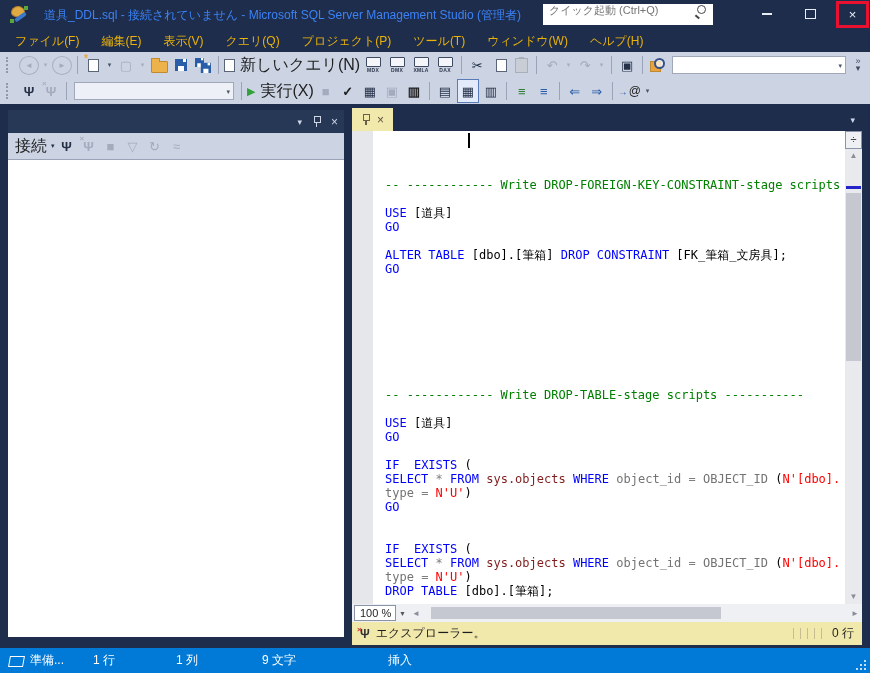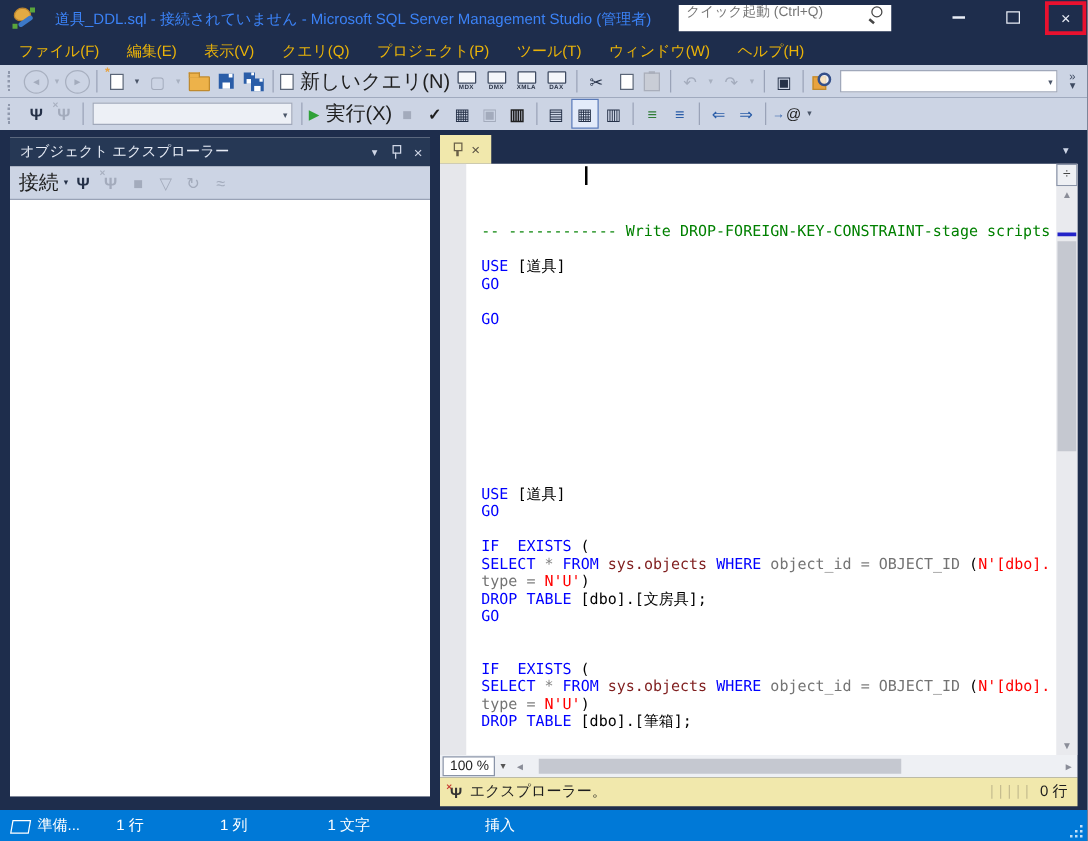--- a/index.html
+++ b/index.html
@@ -277,21 +277,20 @@
       <span class="tsep"></span>
       <span class="tbi">
         <span class="sqa">→</span>
         <span class="sqat">@</span>
       </span>
       <span class="tbi dd">▾</span>
     </div>
 
   <div class="oe">
     <div class="oe-head">
-      <span>オブジェクト エクスプローラー</span>
       <span class="oe-hicons">
         <span class="hic">▾</span>
         <span class="i-pin"></span>
         <span class="hx">×</span>
       </span>
     </div>
     <div class="oe-tb" id="oetb">
         <span class="tbi">
           <span class="tlabel" style="margin-left: 0px;">接続</span>
           <span class="ddc">▾</span>
@@ -318,37 +317,38 @@
       <div class="ed-margin"></div>
       <div class="code" id="code">
           <div class="cl"></div>
           <div class="cl"></div>
           <div class="cl"></div>
           <div class="cl"><span class="c">-- ------------ Write DROP-FOREIGN-KEY-CONSTRAINT-stage scripts -----------</span></div>
           <div class="cl"></div>
           <div class="cl"><span class="k">USE</span><span class="p"> [道具]</span></div>
           <div class="cl"><span class="k">GO</span></div>
           <div class="cl"></div>
+          <div class="cl"><span class="k">ALTER TABLE</span><span class="p"> [dbo].[筆箱] </span><span class="k">DROP CONSTRAINT</span><span class="p"> [FK_筆箱_文房具];</span></div>
           <div class="cl"><span class="k">GO</span></div>
           <div class="cl"></div>
           <div class="cl"></div>
           <div class="cl"></div>
           <div class="cl"></div>
           <div class="cl"></div>
           <div class="cl"></div>
           <div class="cl"></div>
           <div class="cl"></div>
+          <div class="cl"><span class="c">-- ------------ Write DROP-TABLE-stage scripts -----------</span></div>
           <div class="cl"></div>
           <div class="cl"><span class="k">USE</span><span class="p"> [道具]</span></div>
           <div class="cl"><span class="k">GO</span></div>
           <div class="cl"></div>
           <div class="cl"><span class="k">IF</span><span class="p">  </span><span class="k">EXISTS</span><span class="p"> (</span></div>
           <div class="cl"><span class="k">SELECT</span><span class="p"> </span><span class="o">*</span><span class="p"> </span><span class="k">FROM</span><span class="p"> </span><span class="g">sys.objects</span><span class="p"> </span><span class="k">WHERE</span><span class="p"> </span><span class="m">object_id</span><span class="p"> </span><span class="o">=</span><span class="p"> </span><span class="m">OBJECT_ID</span><span class="p"> (</span><span class="s">N'[dbo].[文房具]'</span></div>
           <div class="cl"><span class="m">type</span><span class="p"> </span><span class="o">=</span><span class="p"> </span><span class="s">N'U'</span><span class="p">)</span></div>
-          <div class="cl"><span class="k">DROP TABLE</span><span class="p"> [dbo].[文房具];</span></div>
           <div class="cl"><span class="k">GO</span></div>
           <div class="cl"></div>
           <div class="cl"></div>
           <div class="cl"><span class="k">IF</span><span class="p">  </span><span class="k">EXISTS</span><span class="p"> (</span></div>
           <div class="cl"><span class="k">SELECT</span><span class="p"> </span><span class="o">*</span><span class="p"> </span><span class="k">FROM</span><span class="p"> </span><span class="g">sys.objects</span><span class="p"> </span><span class="k">WHERE</span><span class="p"> </span><span class="m">object_id</span><span class="p"> </span><span class="o">=</span><span class="p"> </span><span class="m">OBJECT_ID</span><span class="p"> (</span><span class="s">N'[dbo].[筆箱]'</span></div>
           <div class="cl"><span class="m">type</span><span class="p"> </span><span class="o">=</span><span class="p"> </span><span class="s">N'U'</span><span class="p">)</span></div>
           <div class="cl"><span class="k">DROP TABLE</span><span class="p"> [dbo].[筆箱];</span></div>
         </div>
       <div class="caret"></div>
       <div class="split">÷</div>
@@ -380,21 +380,21 @@
       </span>
       <span class="ds-rows">0 行</span>
     </div>
   </div>
 
   <div class="statusbar">
     <span class="sb-icon"></span>
     <span class="sb-item" style="left:30px">準備...</span>
     <span class="sb-item" style="left:93px">1 行</span>
     <span class="sb-item" style="left:176px">1 列</span>
-    <span class="sb-item" style="left:262px">1 文字</span>
+    <span class="sb-item" style="left:262px">9 文字</span>
     <span class="sb-item" style="left:388px">挿入</span>
     <span class="sizegrip">
       <i style="right:0;bottom:0"></i>
         <i style="right:4px;bottom:0"></i>
         <i style="right:8px;bottom:0"></i>
       <i style="right:0;bottom:4px"></i>
         <i style="right:4px;bottom:4px"></i>
       <i style="right:0;bottom:8px"></i>
     </span>
   </div>

